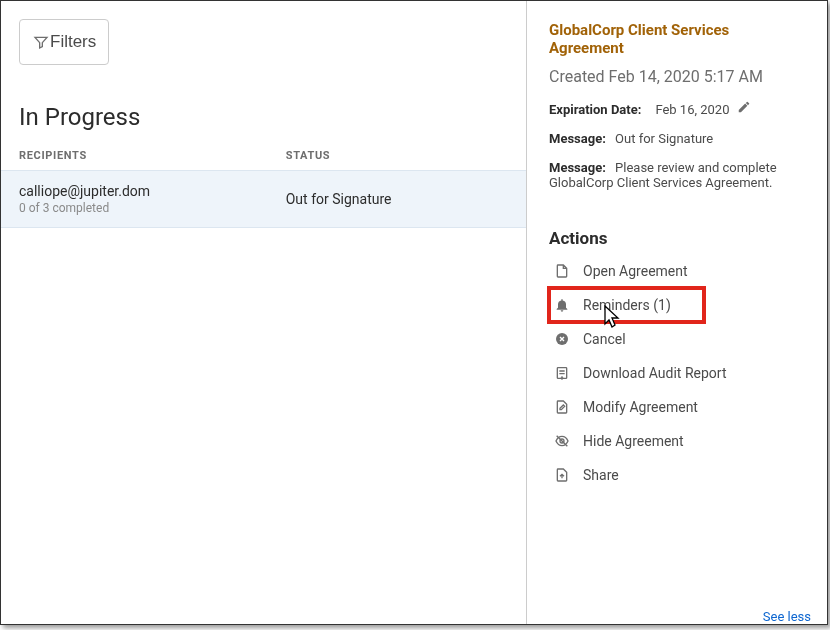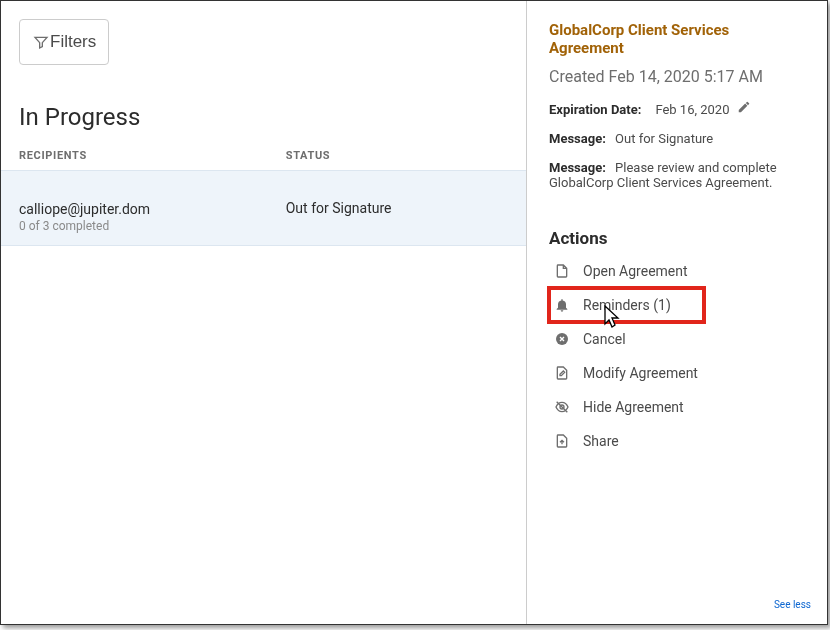--- a/index.html
+++ b/index.html
@@ -79,21 +79,21 @@
   .col-status { flex: 1; }
   .table-row {
     display: flex;
     align-items: center;
     padding: 12px 18px;
     background: #eef4fa;
     border-top: 1px solid #dce6f0;
     border-bottom: 1px solid #dce6f0;
     cursor: pointer;
   }
-  .recip-email { font-size: 14px; color: #2c2c2c; margin-top: 18px; }
+  .recip-email { font-size: 14px; color: #2c2c2c; }
   .recip-sub { font-size: 12px; color: #8a8a8a; margin-top:2px;}
   .row-status { font-size: 14px; color: #2c2c2c; }
 
   .right-pane {
     width: 300px;
     padding: 20px 22px 0 22px;
     position: relative;
   }
   .agreement-title {
     font-size: 15px;
@@ -141,23 +141,23 @@
     width: 18px;
     height: 18px;
     display:flex;
     align-items:center;
     justify-content:center;
     color: #6e6e6e;
   }
   .action-icon svg { width:16px; height:16px; }
   .see-less {
     position: absolute;
-    bottom: 14px;
+    bottom: 0;
     right: 16px;
-    font-size: 10px;
+    font-size: 13px;
     color: #0d66d0;
     cursor: pointer;
   }
   .cursor-overlay {
     position: absolute;
     top: 304px;
     left: 596px;
     pointer-events: none;
   }
 </style>
@@ -243,20 +243,29 @@
       <span class="action-icon">
         <svg viewBox="0 0 24 24" fill="currentColor">
             <circle cx="12" cy="12" r="9"></circle>
             <path d="M15 9l-6 6M9 9l6 6" stroke="#fff" stroke-width="2"></path>
           </svg>
       </span>
       <span>Cancel</span>
     </div>
 
 
+    <div class="action-item">
+      <span class="action-icon">
+        <svg viewBox="0 0 24 24" fill="none" stroke="currentColor" stroke-width="2">
+            <rect x="5" y="4" width="14" height="16" rx="1"></rect>
+            <path d="M8 9h8M8 13h8M12 17v3m-2-1l2 2 2-2"></path>
+          </svg>
+      </span>
+      <span>Download Audit Report</span>
+    </div>
 
     <div class="action-item">
       <span class="action-icon">
         <svg viewBox="0 0 24 24" fill="none" stroke="currentColor" stroke-width="2">
             <path d="M14 3H6a1 1 0 0 0-1 1v16a1 1 0 0 0 1 1h12a1 1 0 0 0 1-1V8l-5-5z"></path>
             <path d="M9 14l5-5 2 2-5 5H9v-2z"></path>
           </svg>
       </span>
       <span>Modify Agreement</span>
     </div>

